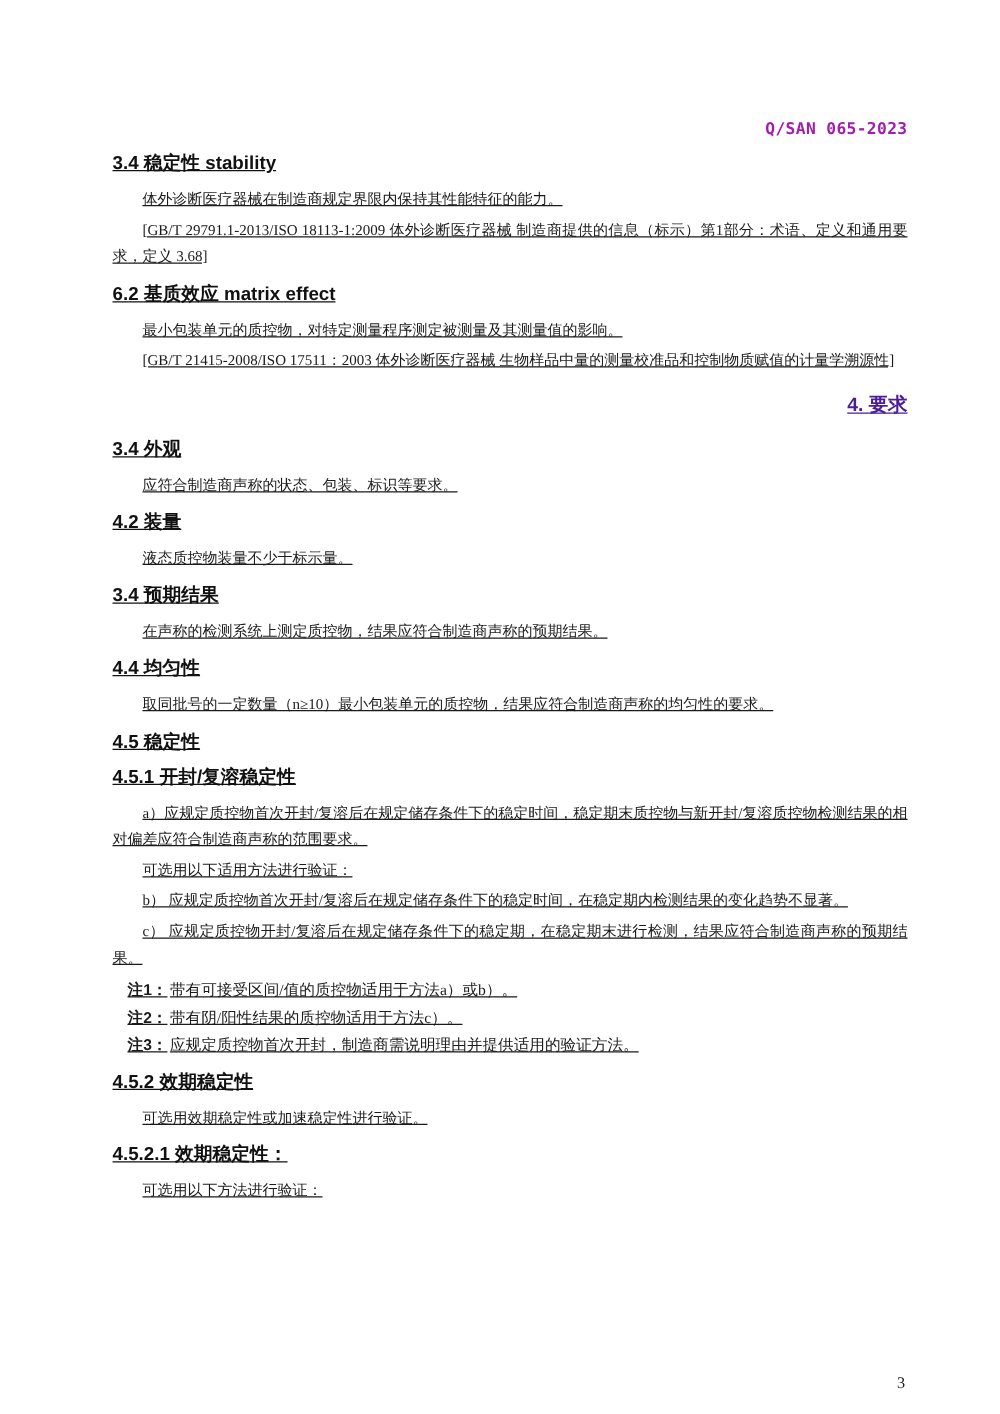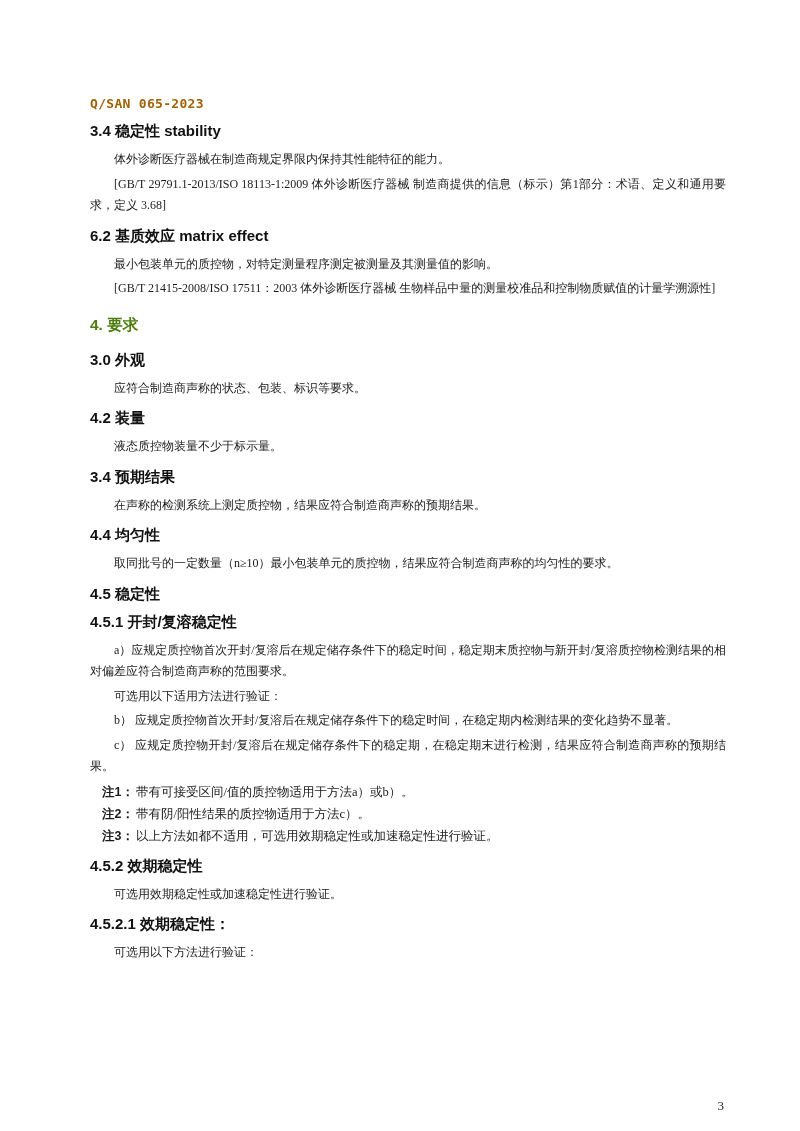--- a/index.html
+++ b/index.html
@@ -10,35 +10,37 @@
     font-family: "Liberation Serif", "DejaVu Serif", serif;
     color: #1b1b1b;
     overflow: hidden;
   }
   .page {
     position: absolute; inset: 0;
     padding: 96px 74px 0 90px;
     box-sizing: border-box;
   }
   .doc-header {
+    text-align: right;
     font-family: "DejaVu Sans Mono", "Liberation Mono", monospace;
     font-weight: 700;
     font-size: 13px;
     line-height: 16px;
     letter-spacing: 0.3px;
-    color: #a16207;
+    color: #a21caf;
   }
-  .blk { white-space: normal; }
+  .blk { white-space: normal; text-decoration: underline; }
   .h1 {
     font-family: "Liberation Sans", "DejaVu Sans", sans-serif;
     font-weight: 700;
     font-size: 15.5px;
     line-height: 20px;
     margin: 15px 0;
-    color: #4d7c0f;
+    color: #4c1d95;
+    text-align: right;
   }
   .h2 {
     font-family: "Liberation Sans", "DejaVu Sans", sans-serif;
     font-weight: 700;
     font-size: 15px;
     line-height: 19px;
     margin: 9px 0;
     color: #111;
   }
   .p {
@@ -78,37 +80,37 @@
   <div class="doc-header">Q/SAN 065-2023</div>
 
   <div id="doc-body">
       <div class="blk h2">3.4 稳定性 stability</div>
       <p class="blk p">体外诊断医疗器械在制造商规定界限内保持其性能特征的能力。</p>
       <p class="blk p">[GB/T 29791.1-2013/ISO 18113-1:2009 体外诊断医疗器械 制造商提供的信息（标示）第1部分：术语、定义和通用要求，定义 3.68]</p>
       <div class="blk h2">6.2 基质效应 matrix effect</div>
       <p class="blk p">最小包装单元的质控物，对特定测量程序测定被测量及其测量值的影响。</p>
       <p class="blk p">[GB/T 21415-2008/ISO 17511：2003 体外诊断医疗器械 生物样品中量的测量校准品和控制物质赋值的计量学溯源性]</p>
       <div class="blk h1">4. 要求</div>
-      <div class="blk h2">3.0 外观</div>
+      <div class="blk h2">3.4 外观</div>
       <p class="blk p">应符合制造商声称的状态、包装、标识等要求。</p>
       <div class="blk h2">4.2 装量</div>
       <p class="blk p">液态质控物装量不少于标示量。</p>
       <div class="blk h2">3.4 预期结果</div>
       <p class="blk p">在声称的检测系统上测定质控物，结果应符合制造商声称的预期结果。</p>
       <div class="blk h2">4.4 均匀性</div>
       <p class="blk p">取同批号的一定数量（n≥10）最小包装单元的质控物，结果应符合制造商声称的均匀性的要求。</p>
       <div class="blk h2">4.5 稳定性</div>
       <div class="blk h2">4.5.1 开封/复溶稳定性</div>
       <p class="blk p">a）应规定质控物首次开封/复溶后在规定储存条件下的稳定时间，稳定期末质控物与新开封/复溶质控物检测结果的相对偏差应符合制造商声称的范围要求。</p>
       <p class="blk p">可选用以下适用方法进行验证：</p>
       <p class="blk p">b） 应规定质控物首次开封/复溶后在规定储存条件下的稳定时间，在稳定期内检测结果的变化趋势不显著。</p>
       <p class="blk p">c） 应规定质控物开封/复溶后在规定储存条件下的稳定期，在稳定期末进行检测，结果应符合制造商声称的预期结果。</p>
       <p class="blk note"><span class="lbl">注1：</span><span>带有可接受区间/值的质控物适用于方法a）或b）。</span></p>
       <p class="blk note"><span class="lbl">注2：</span><span>带有阴/阳性结果的质控物适用于方法c）。</span></p>
-      <p class="blk note"><span class="lbl">注3：</span><span>以上方法如都不适用，可选用效期稳定性或加速稳定性进行验证。</span></p>
+      <p class="blk note"><span class="lbl">注3：</span><span>应规定质控物首次开封，制造商需说明理由并提供适用的验证方法。</span></p>
       <div class="blk h2">4.5.2 效期稳定性</div>
       <p class="blk p">可选用效期稳定性或加速稳定性进行验证。</p>
       <div class="blk h2">4.5.2.1 效期稳定性：</div>
       <p class="blk p">可选用以下方法进行验证：</p>
     </div>
 
   <div class="page-num">3</div>
 </div>
 
 </body></html>

